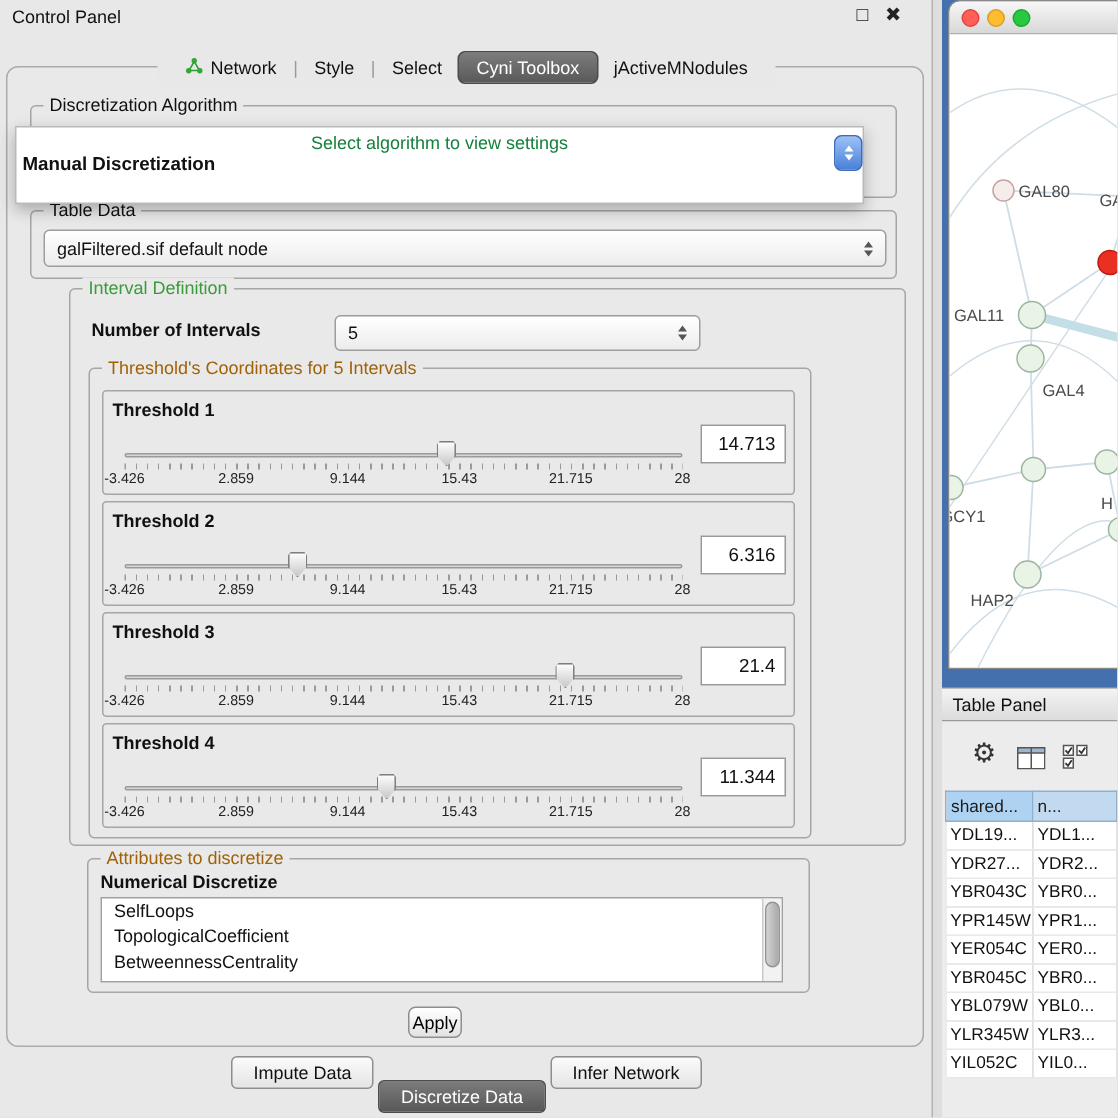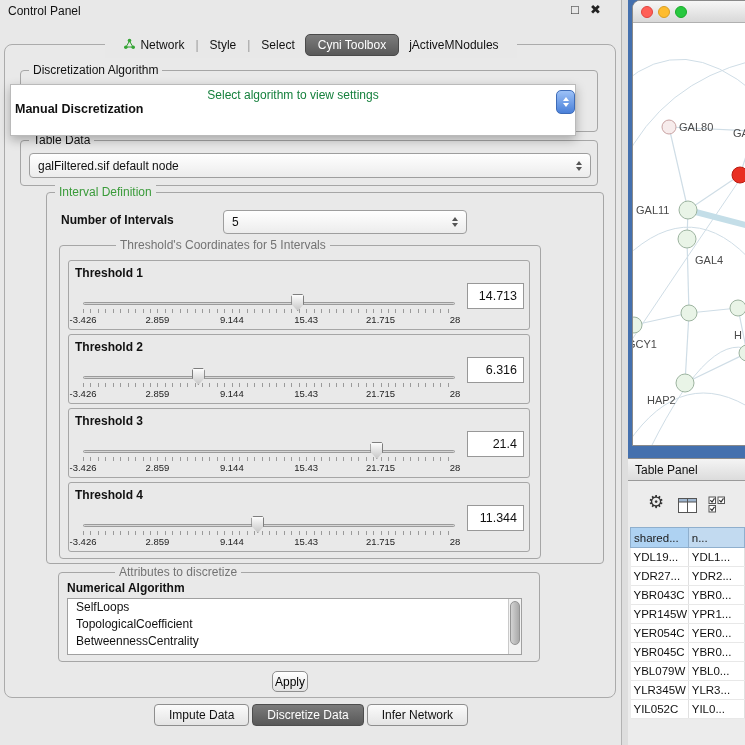--- a/index.html
+++ b/index.html
@@ -17,21 +17,21 @@
 
   .tabbar { position:absolute; top:32px; left:0; width:622px; display:flex; justify-content:center; z-index:3; }
   .tabbar-inner { display:flex; align-items:center; background:#e8e8e8; padding:2px 8px; }
   .tab { display:flex; align-items:center; gap:4px; padding:3px 10px; font-size:12px; color:#111; border-radius:5px; cursor:default; }
   .tab.selected { background:linear-gradient(#7c7c7c,#595959); color:#fff; border:1px solid #4a4a4a; padding:3px 12px; }
   .tab-sep { color:#9a9a9a; font-size:12px; margin:0 1px; }
 
   .group { position:absolute; border:1px solid #a6a6a6; border-radius:4px; background:transparent; }
   .group-title { position:absolute; top:-8px; left:8px; background:#e9e9e9; padding:0 4px; font-size:12px; color:#111; white-space:nowrap; }
   .t-green { color:#3a9b3a; }
-  .t-blue { color:#737373;margin-left:48px; }
+  .t-blue { color:#a16207; }
 
   .alg-group { left:20px; top:70px; width:578px; height:62px; }
 
   .popup { position:absolute; left:10px; top:84px; width:566px; height:52px; background:#ffffff; border:1px solid #bababa; box-shadow:0 4px 10px rgba(0,0,0,0.28); z-index:10; }
   .popup-prompt { position:absolute; top:3px; left:0; width:100%; text-align:center; font-size:12px; color:#15803d; }
   .popup-opt { position:absolute; left:4px; font-size:12.5px; color:#111; width:98%; }
   .popup-opt.bold { top:17px; font-weight:bold; }
   .popup-opt.plain { top:32px; }
 
   .blue-stepper { position:absolute; left:556px; top:90px; width:19px; height:24px; border-radius:5px; background:linear-gradient(#9cc1f7,#4a80d9); border:1px solid #3e6cb8; z-index:11; display:flex; flex-direction:column; align-items:center; justify-content:center; gap:2px; }
@@ -64,21 +64,21 @@
   .attr-label { position:absolute; left:8px; top:8px; font-size:12px; font-weight:bold; }
   .attr-list { position:absolute; left:8px; top:25px; width:455px; height:57px; background:#fff; border:1px solid #a0a0a0; overflow:hidden; }
   .list-item { font-size:12px; line-height:17px; padding-left:8px; color:#111; }
   .attr-scrollbar { position:absolute; right:0; top:0; bottom:0; width:13px; background:#f2f2f2; border-left:1px solid #c9c9c9; }
   .attr-thumb { position:absolute; left:1px; top:2px; width:10px; height:44px; background:linear-gradient(90deg,#d3d3d3,#a9a9a9); border:1px solid #949494; border-radius:5px; }
 
   .apply-btn { position:absolute; left:272px; top:671px; width:36px; height:21px; border:1px solid #8e8e8e; border-radius:5px; background:linear-gradient(#ffffff,#e2e2e2); font-size:12px; font-family:inherit; text-align:center; }
 
   .bottom-tabbar { position:absolute; top:704px; left:0; width:622px; display:flex; justify-content:center; gap:3px; }
   .btab { height:22px; padding:3px 14px; font-size:12px; border:1px solid #8e8e8e; border-radius:4px; background:linear-gradient(#fbfbfb,#e4e4e4); color:#111; cursor:default; }
-  .btab.selected { background:linear-gradient(#7b7b7b,#585858); color:#fff; border-color:#4d4d4d; }
+  .btab.selected { background:linear-gradient(#7b7b7b,#585858); color:#fff; border-color:#4d4d4d;margin-top:16px; }
 
   
   .right-panel { position:absolute; left:628px; top:0; width:117px; height:745px; background:#e9e9e9; overflow:hidden; }
   .desktop { position:absolute; left:0; top:0; width:117px; height:458px; background:#4470ae; }
   .net-window { position:absolute; left:4px; top:0; width:126px; height:446px; background:#fff; border:1px solid #8a8a8a; border-radius:8px 8px 0 0; overflow:hidden; }
   .net-titlebar { height:22px; background:linear-gradient(#f7f7f7,#d8d8d8); border-bottom:1px solid #b0b0b0; position:relative; }
   .light { position:absolute; top:5px; width:12px; height:12px; border-radius:50%; }
   .light.red { left:8px; background:#ff5f57; border:1px solid #e0443e; }
   .light.yellow { left:25px; background:#febc2e; border:1px solid #d89e24; }
   .light.green { left:42px; background:#28c840; border:1px solid #1aab29; }
@@ -236,21 +236,21 @@
             <span class="tick-label" style="left:100%">28</span>
             <div class="thumb" style="left:47.00%"></div>
           </div>
         <div class="thr-field">11.344</div>
       </div>
     </div>
   </div>
 
   <div class="group attr-group">
     <span class="group-title t-blue">Attributes to discretize</span>
-    <span class="attr-label">Numerical Algorithm</span>
+    <span class="attr-label">Numerical Discretize</span>
     <div class="attr-list">
 
     <div class="list-item">SelfLoops</div>
         <div class="list-item">TopologicalCoefficient</div>
         <div class="list-item">BetweennessCentrality</div>
         <div class="attr-scrollbar">
         <div class="attr-thumb"></div>
       </div>
       </div>
   </div>

